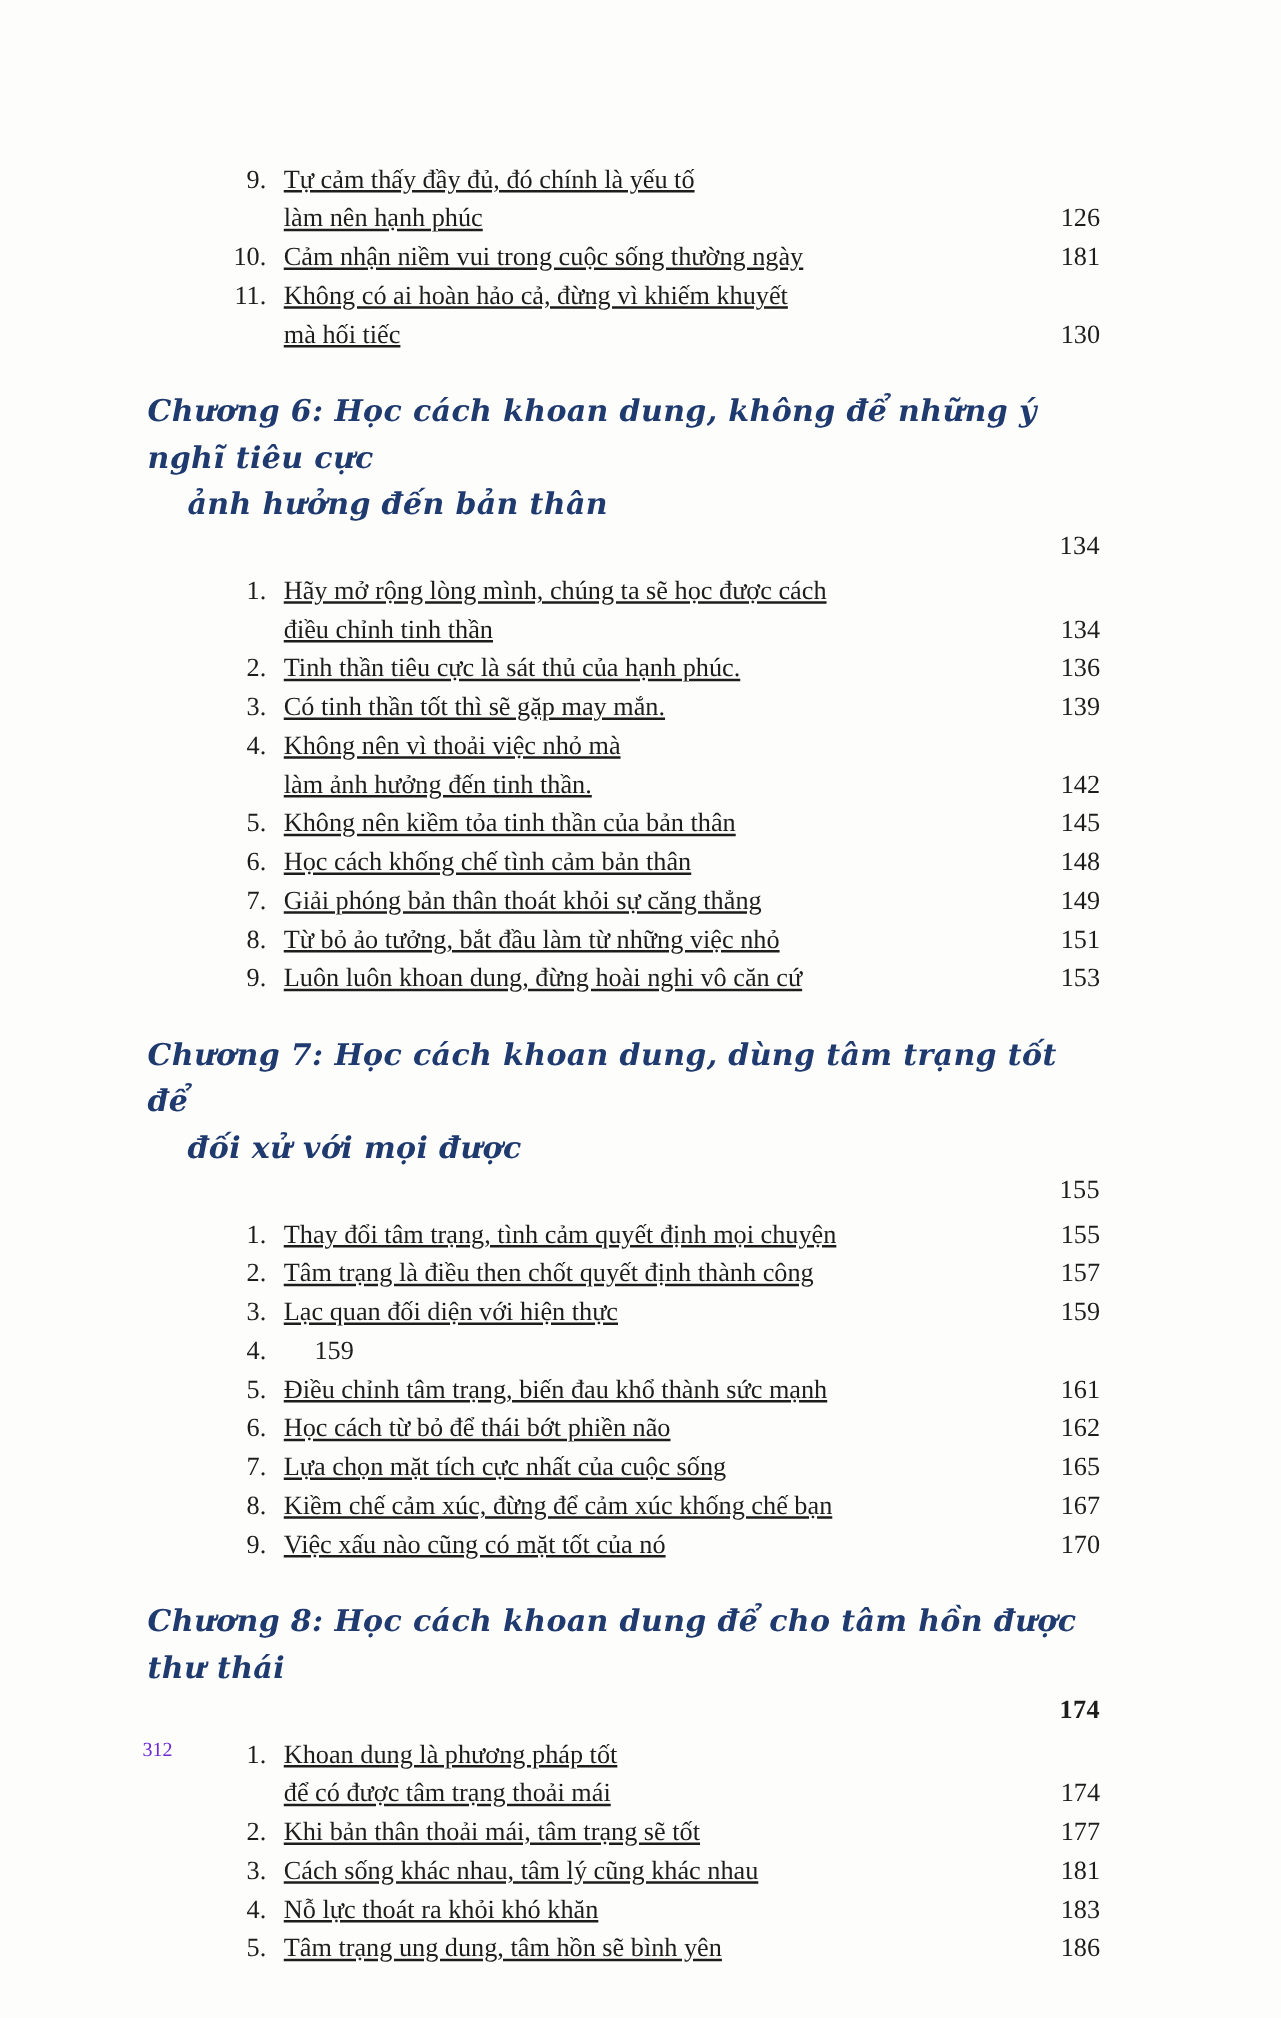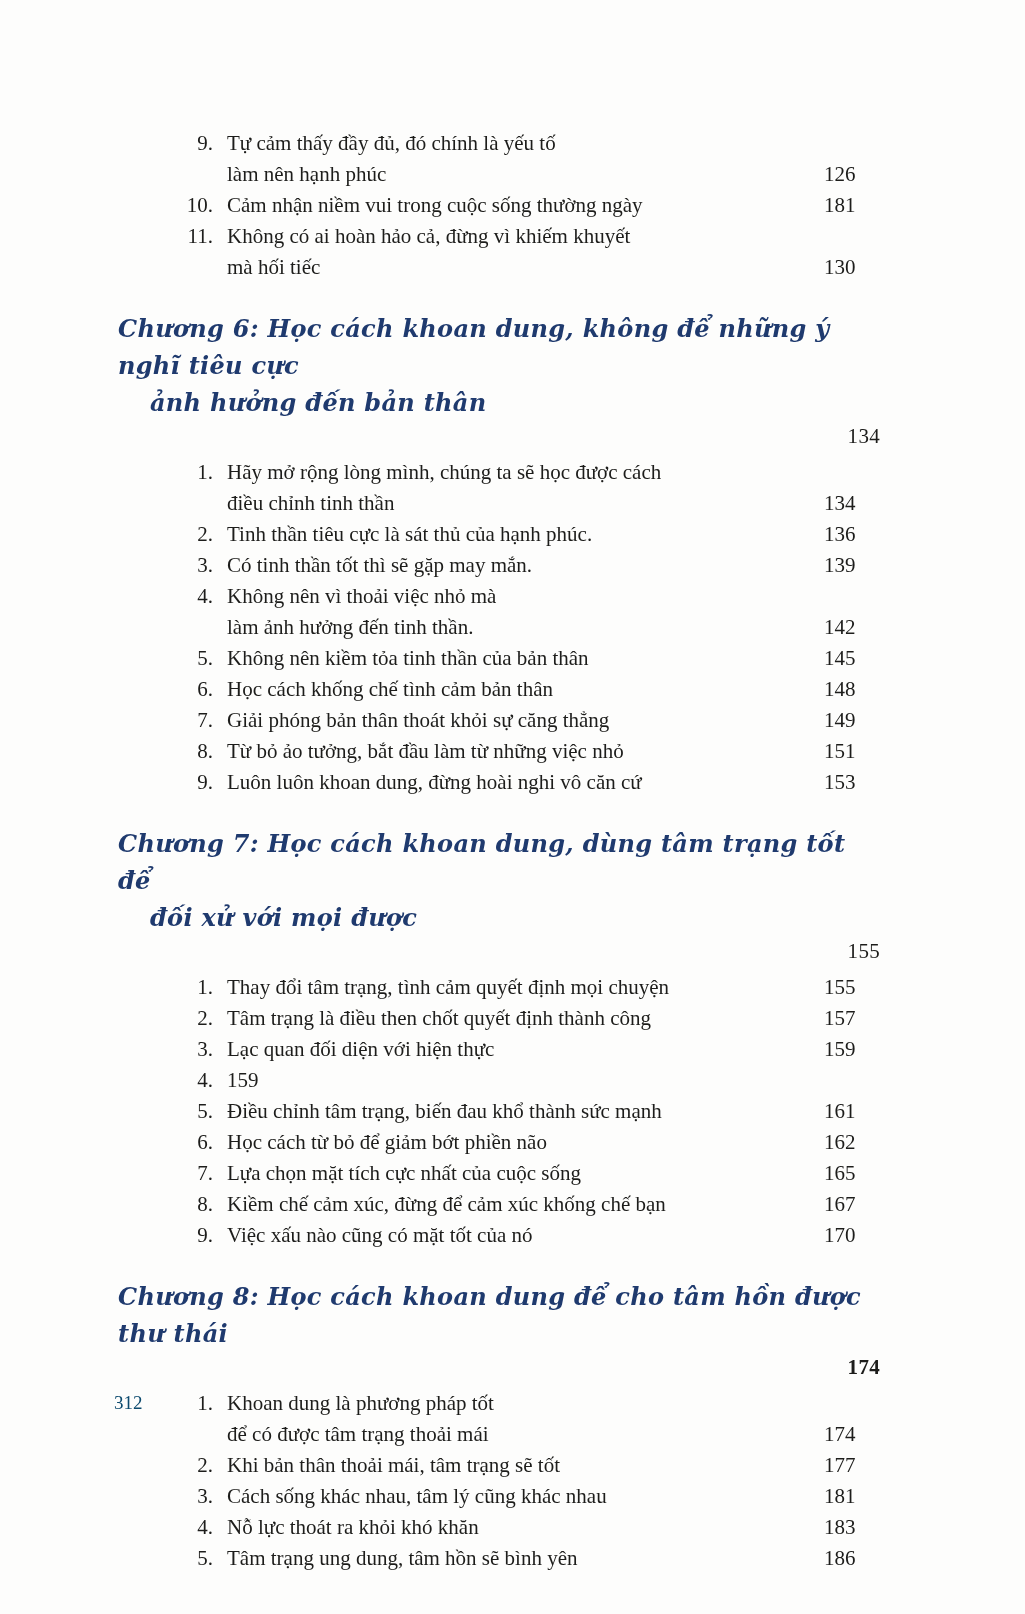--- a/index.html
+++ b/index.html
@@ -57,33 +57,34 @@
   .h-page.bold { font-weight: bold; }
 
   .row { display: flex; }
   .num {
     flex: none;
     width: 95px;
     text-align: right;
     margin-right: 14px;
     align-self: flex-start;
   }
-  .titles { flex: 1 1 auto; }
+  .titles { flex: 1 1 auto; text-decoration: underline; }
   .pagecol {
     flex: none;
     min-width: 56px;
+    text-align: right;
     align-self: flex-end;
   }
 
   .footer-page-number {
     position: absolute;
     left: 114px;
     top: 1392px;
-    font-size: 19px;
-    color: #0c4a6e;
+    font-size: 16px;
+    color: #6d28d9;
     font-family: "Liberation Serif", serif;
   }
 </style>
 </head>
 <body>
 
 <div class="page">
   <div class="toc" id="toc">
       <div class="section">
         <div class="row">
@@ -220,21 +221,21 @@
         <div class="row">
           <div class="num">5.</div>
           <div class="titles">
             <div class="title-line">Điều chỉnh tâm trạng, biến đau khổ thành sức mạnh</div>
           </div>
           <div class="pagecol">161</div>
         </div>
         <div class="row">
           <div class="num">6.</div>
           <div class="titles">
-            <div class="title-line">Học cách từ bỏ để giảm bớt phiền não</div>
+            <div class="title-line">Học cách từ bỏ để thái bớt phiền não</div>
           </div>
           <div class="pagecol">162</div>
         </div>
         <div class="row">
           <div class="num">7.</div>
           <div class="titles">
             <div class="title-line">Lựa chọn mặt tích cực nhất của cuộc sống</div>
           </div>
           <div class="pagecol">165</div>
         </div>

